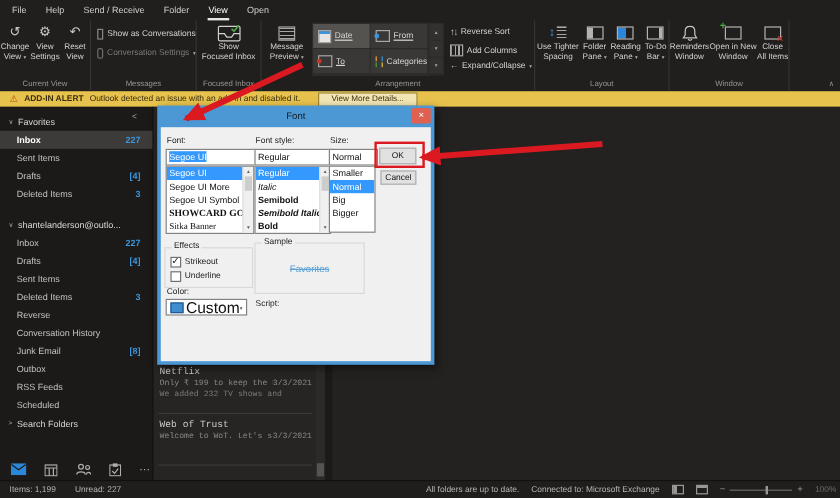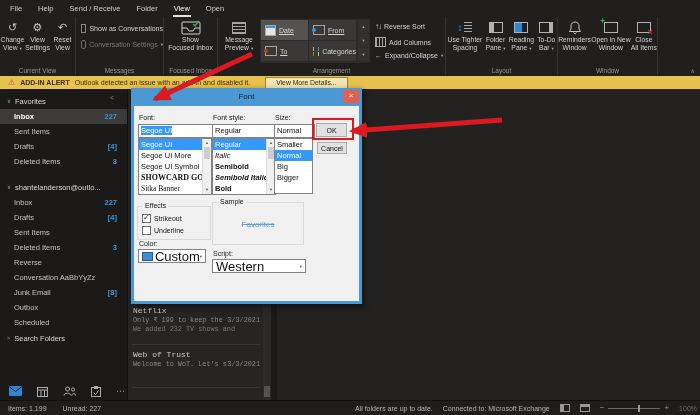--- a/index.html
+++ b/index.html
@@ -369,29 +369,33 @@
         </div>
         <div class="fp-row">
           <span class="fp-label">Deleted Items</span>
           <span class="fp-count">3</span>
         </div>
         <div class="fp-row">
           <span class="fp-label">Reverse</span>
           <span class="fp-count"></span>
         </div>
         <div class="fp-row">
-          <span class="fp-label">Conversation AaBbYyZz</span>
+          <span class="fp-label">Conversation History</span>
           <span class="fp-count"></span>
         </div>
         <div class="fp-row">
           <span class="fp-label">Junk Email</span>
           <span class="fp-count">[8]</span>
         </div>
         <div class="fp-row">
           <span class="fp-label">Outbox</span>
+          <span class="fp-count"></span>
+        </div>
+        <div class="fp-row">
+          <span class="fp-label">RSS Feeds</span>
           <span class="fp-count"></span>
         </div>
         <div class="fp-row">
           <span class="fp-label">Scheduled</span>
           <span class="fp-count"></span>
         </div>
         <div class="fp-header">
           <span class="chev r"></span>
           <span>Search Folders</span>
         </div>
@@ -550,24 +554,20 @@
         <span>Custom</span>
         <span class="dcaret"></span>
       </div>
 
       <div class="grp" style="left:78px;top:96px;width:90px;height:41px;">
         <span class="cap">Sample</span>
         <span class="sampletxt">Favorites</span>
       </div>
 
       <span class="dlbl" style="left:79px;top:144px;">Script:</span>
-      <div class="dd" style="left:78px;top:153px;width:86px;">
-        <span>Western</span>
-        <span class="dcaret"></span>
-      </div>
 
     </div>
   </div>
 
   <div class="ok-annot"></div>
   <svg class="arrows" width="700" height="415" viewBox="0 0 700 415">
     <defs>
       <marker id="ah" markerUnits="userSpaceOnUse" markerWidth="18" markerHeight="16" refX="15" refY="8" orient="auto">
         <path d="M0 0 L18 8 L0 16 Z" fill="#da1a20"></path>
       </marker>

